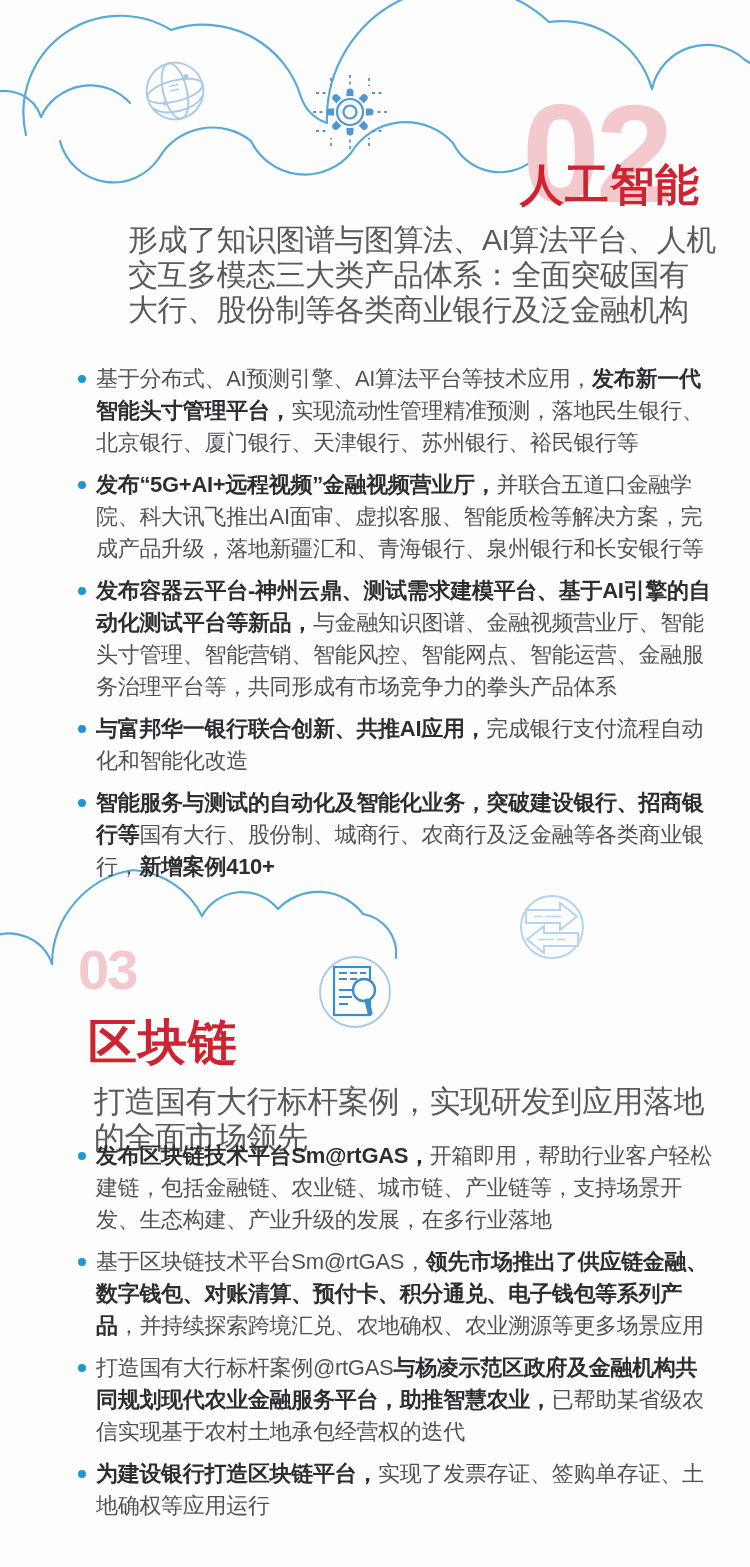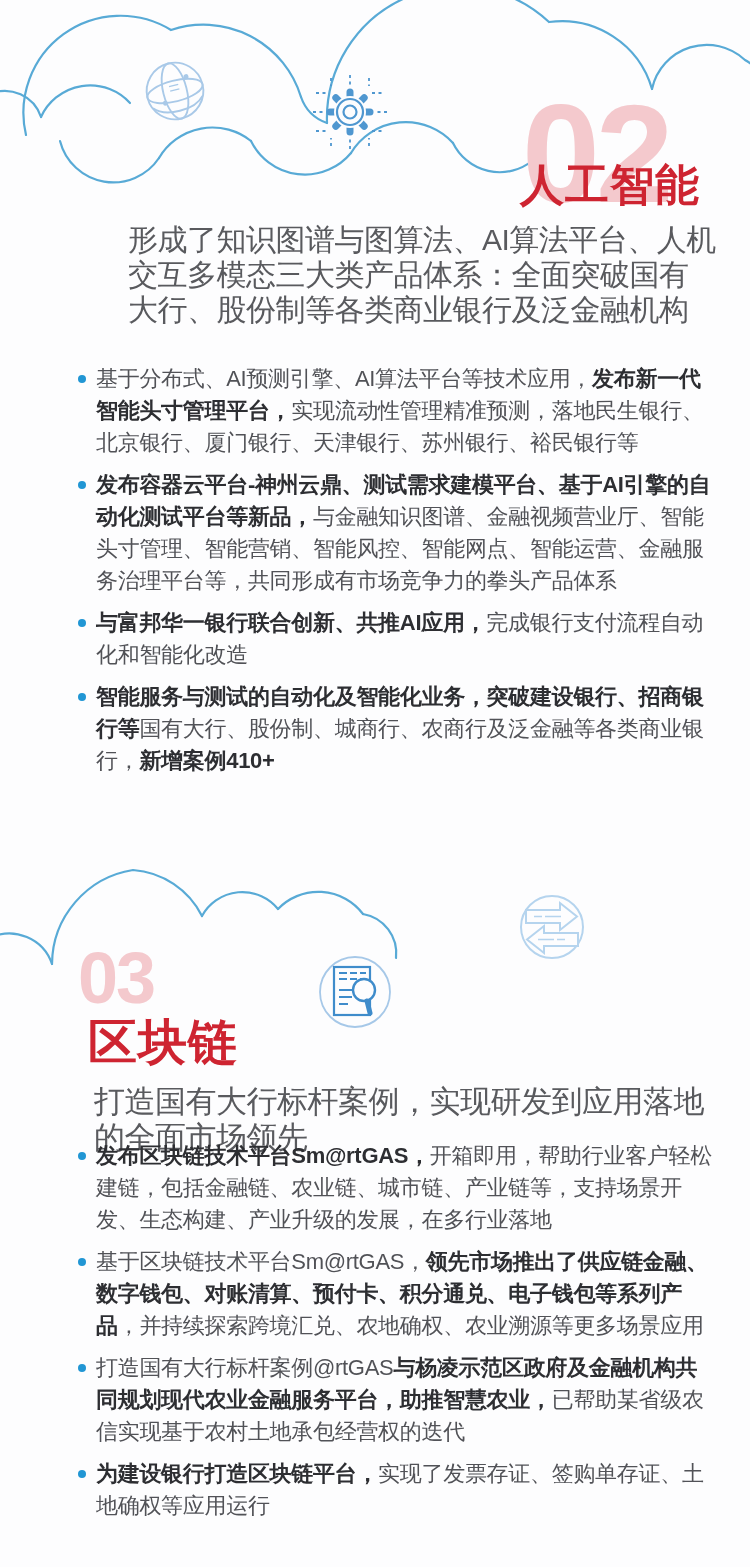--- a/index.html
+++ b/index.html
@@ -7,21 +7,21 @@
     position:relative;width:750px;height:1567px;margin:0 auto;overflow:hidden;
     background:#fdfdfe;
     font-family:"Liberation Sans","DejaVu Sans",sans-serif;
   }
   svg.deco{position:absolute;pointer-events:none;}
   .big-num{
     position:absolute;line-height:1;font-weight:700;
     color:var(--pink,#f4c9cd);letter-spacing:-4px;z-index:1;
   }
   .num-02{left:522px;top:84px;font-size:140px;}
-  .num-03{left:78px;top:942px;font-size:72px;letter-spacing:-2px;text-align:center;}
+  .num-03{left:78px;top:942px;font-size:56px;letter-spacing:-2px;text-align:center;}
   .sec-title{
     position:absolute;line-height:1;font-weight:800;
     color:var(--red,#ce2431);z-index:2;letter-spacing:1px;
   }
   .title-ai{top:163px;right:50px;font-size:44px;}
   .title-bc{top:1010px;left:80px;font-size:49px;}
   .subtitle{
     position:absolute;color:var(--gray,#595a5e);z-index:2;
     letter-spacing:-0.5px;
   }
@@ -103,20 +103,21 @@
     <circle cx="0" cy="0" r="16" fill="#fdfdfe" stroke="none"></circle>
     <circle cx="0" cy="0" r="13"></circle>
     <circle cx="0" cy="0" r="6.5"></circle>
   </svg>
 
   <div class="big-num num-02">02</div>
   <h1 class="sec-title title-ai" style="margin:0">人工智能</h1>
   <p class="subtitle subtitle-ai" style="margin:0">形成了知识图谱与图算法、AI算法平台、人机交互多模态三大类产品体系：全面突破国有大行、股份制等各类商业银行及泛金融机构</p>
   <ul class="bullets bullets-ai">
       <li><span class="r">基于分布式、AI预测引擎、AI算法平台等技术应用，</span><span class="b">发布新一代智能头寸管理平台，</span><span class="r">实现流动性管理精准预测，落地民生银行、北京银行、厦门银行、天津银行、苏州银行、裕民银行等</span></li>
+      <li><span class="b">发布“5G+AI+远程视频”金融视频营业厅，</span><span class="r">并联合五道口金融学院、科大讯飞推出AI面审、虚拟客服、智能质检等解决方案，完成产品升级，落地新疆汇和、青海银行、泉州银行和长安银行等</span></li>
       <li><span class="b">发布容器云平台-神州云鼎、测试需求建模平台、基于AI引擎的自动化测试平台等新品，</span><span class="r">与金融知识图谱、金融视频营业厅、智能头寸管理、智能营销、智能风控、智能网点、智能运营、金融服务治理平台等，共同形成有市场竞争力的拳头产品体系</span></li>
       <li><span class="b">与富邦华一银行联合创新、共推AI应用，</span><span class="r">完成银行支付流程自动化和智能化改造</span></li>
       <li><span class="b">智能服务与测试的自动化及智能化业务，突破建设银行、招商银行等</span><span class="r">国有大行、股份制、城商行、农商行及泛金融等各类商业银行，</span><span class="b">新增案例410+</span></li>
     </ul>
 
   <svg class="deco" style="left:0;top:850px;" width="750" height="170" viewBox="0 0 750 170" fill="none" stroke="#58aad6" stroke-width="2.2" stroke-linecap="round">
     <path d="M-10 88 A45 45 0 0 1 52 114"></path>
     <path d="M52 114 A96 96 0 0 1 133 20 A84 84 0 0 1 202 66"></path>
     <path d="M202 66 A46 46 0 0 1 278 59"></path>
     <path d="M278 59 A56 56 0 0 1 363 64"></path>

